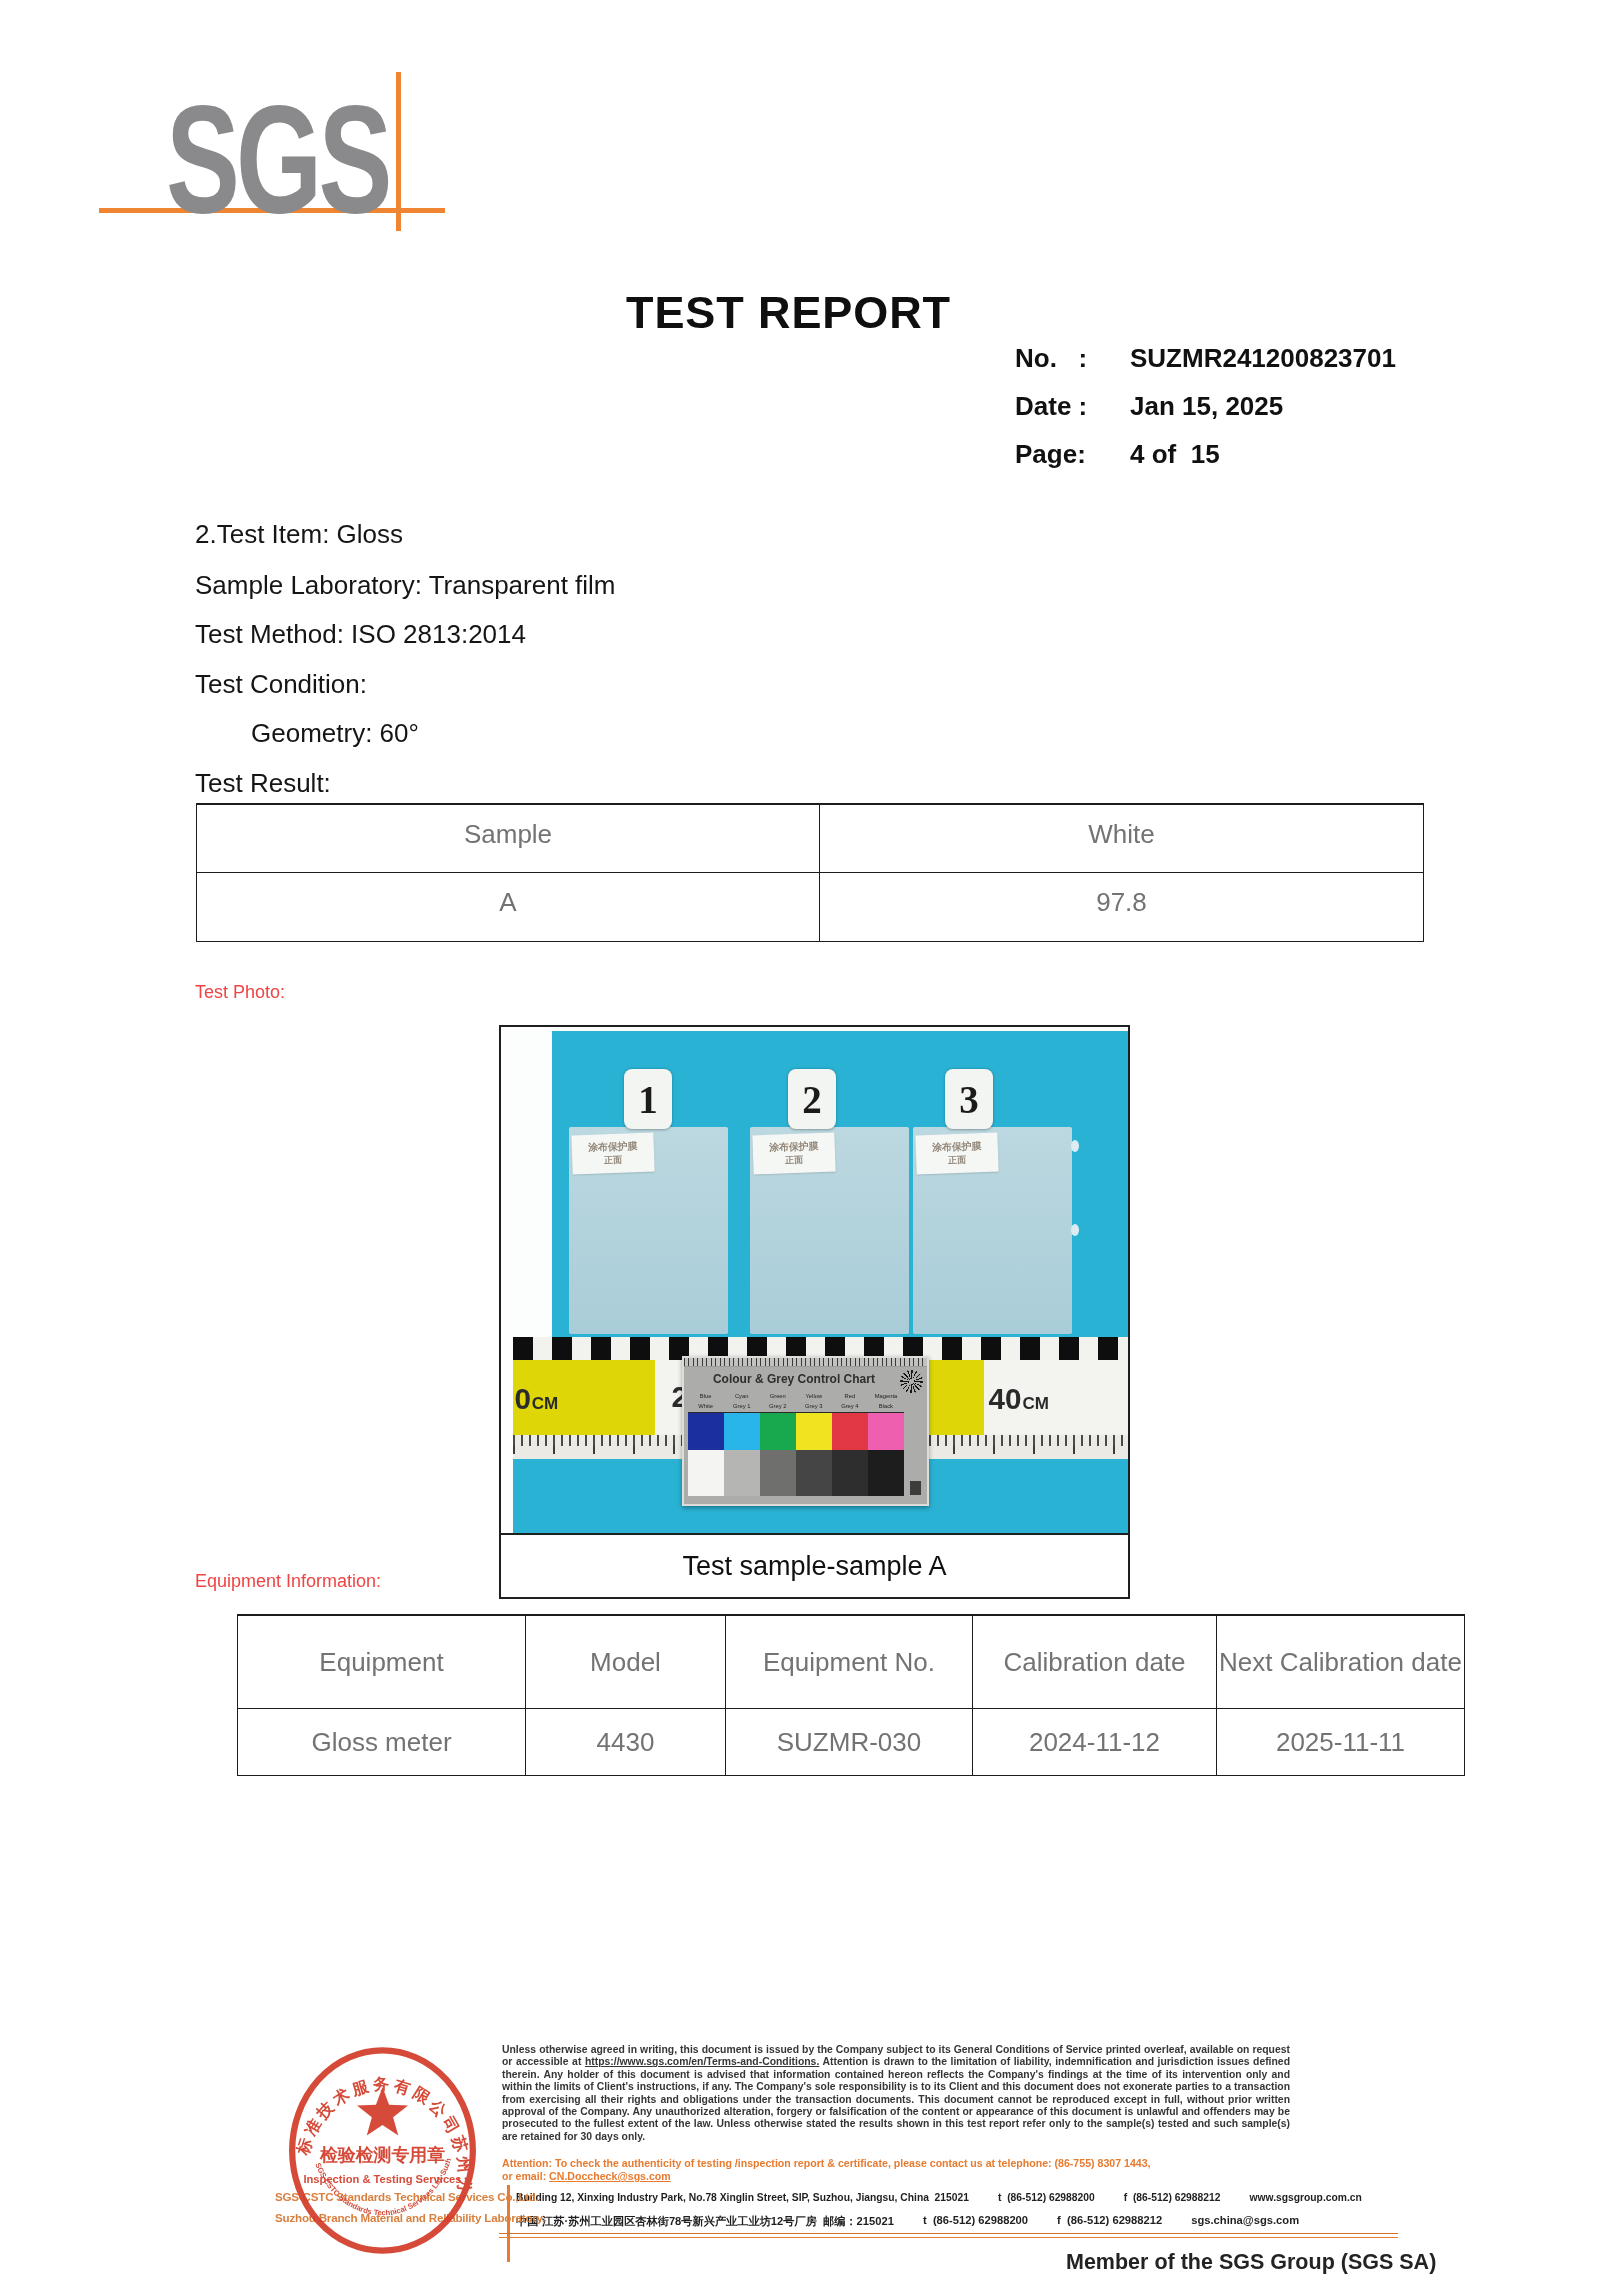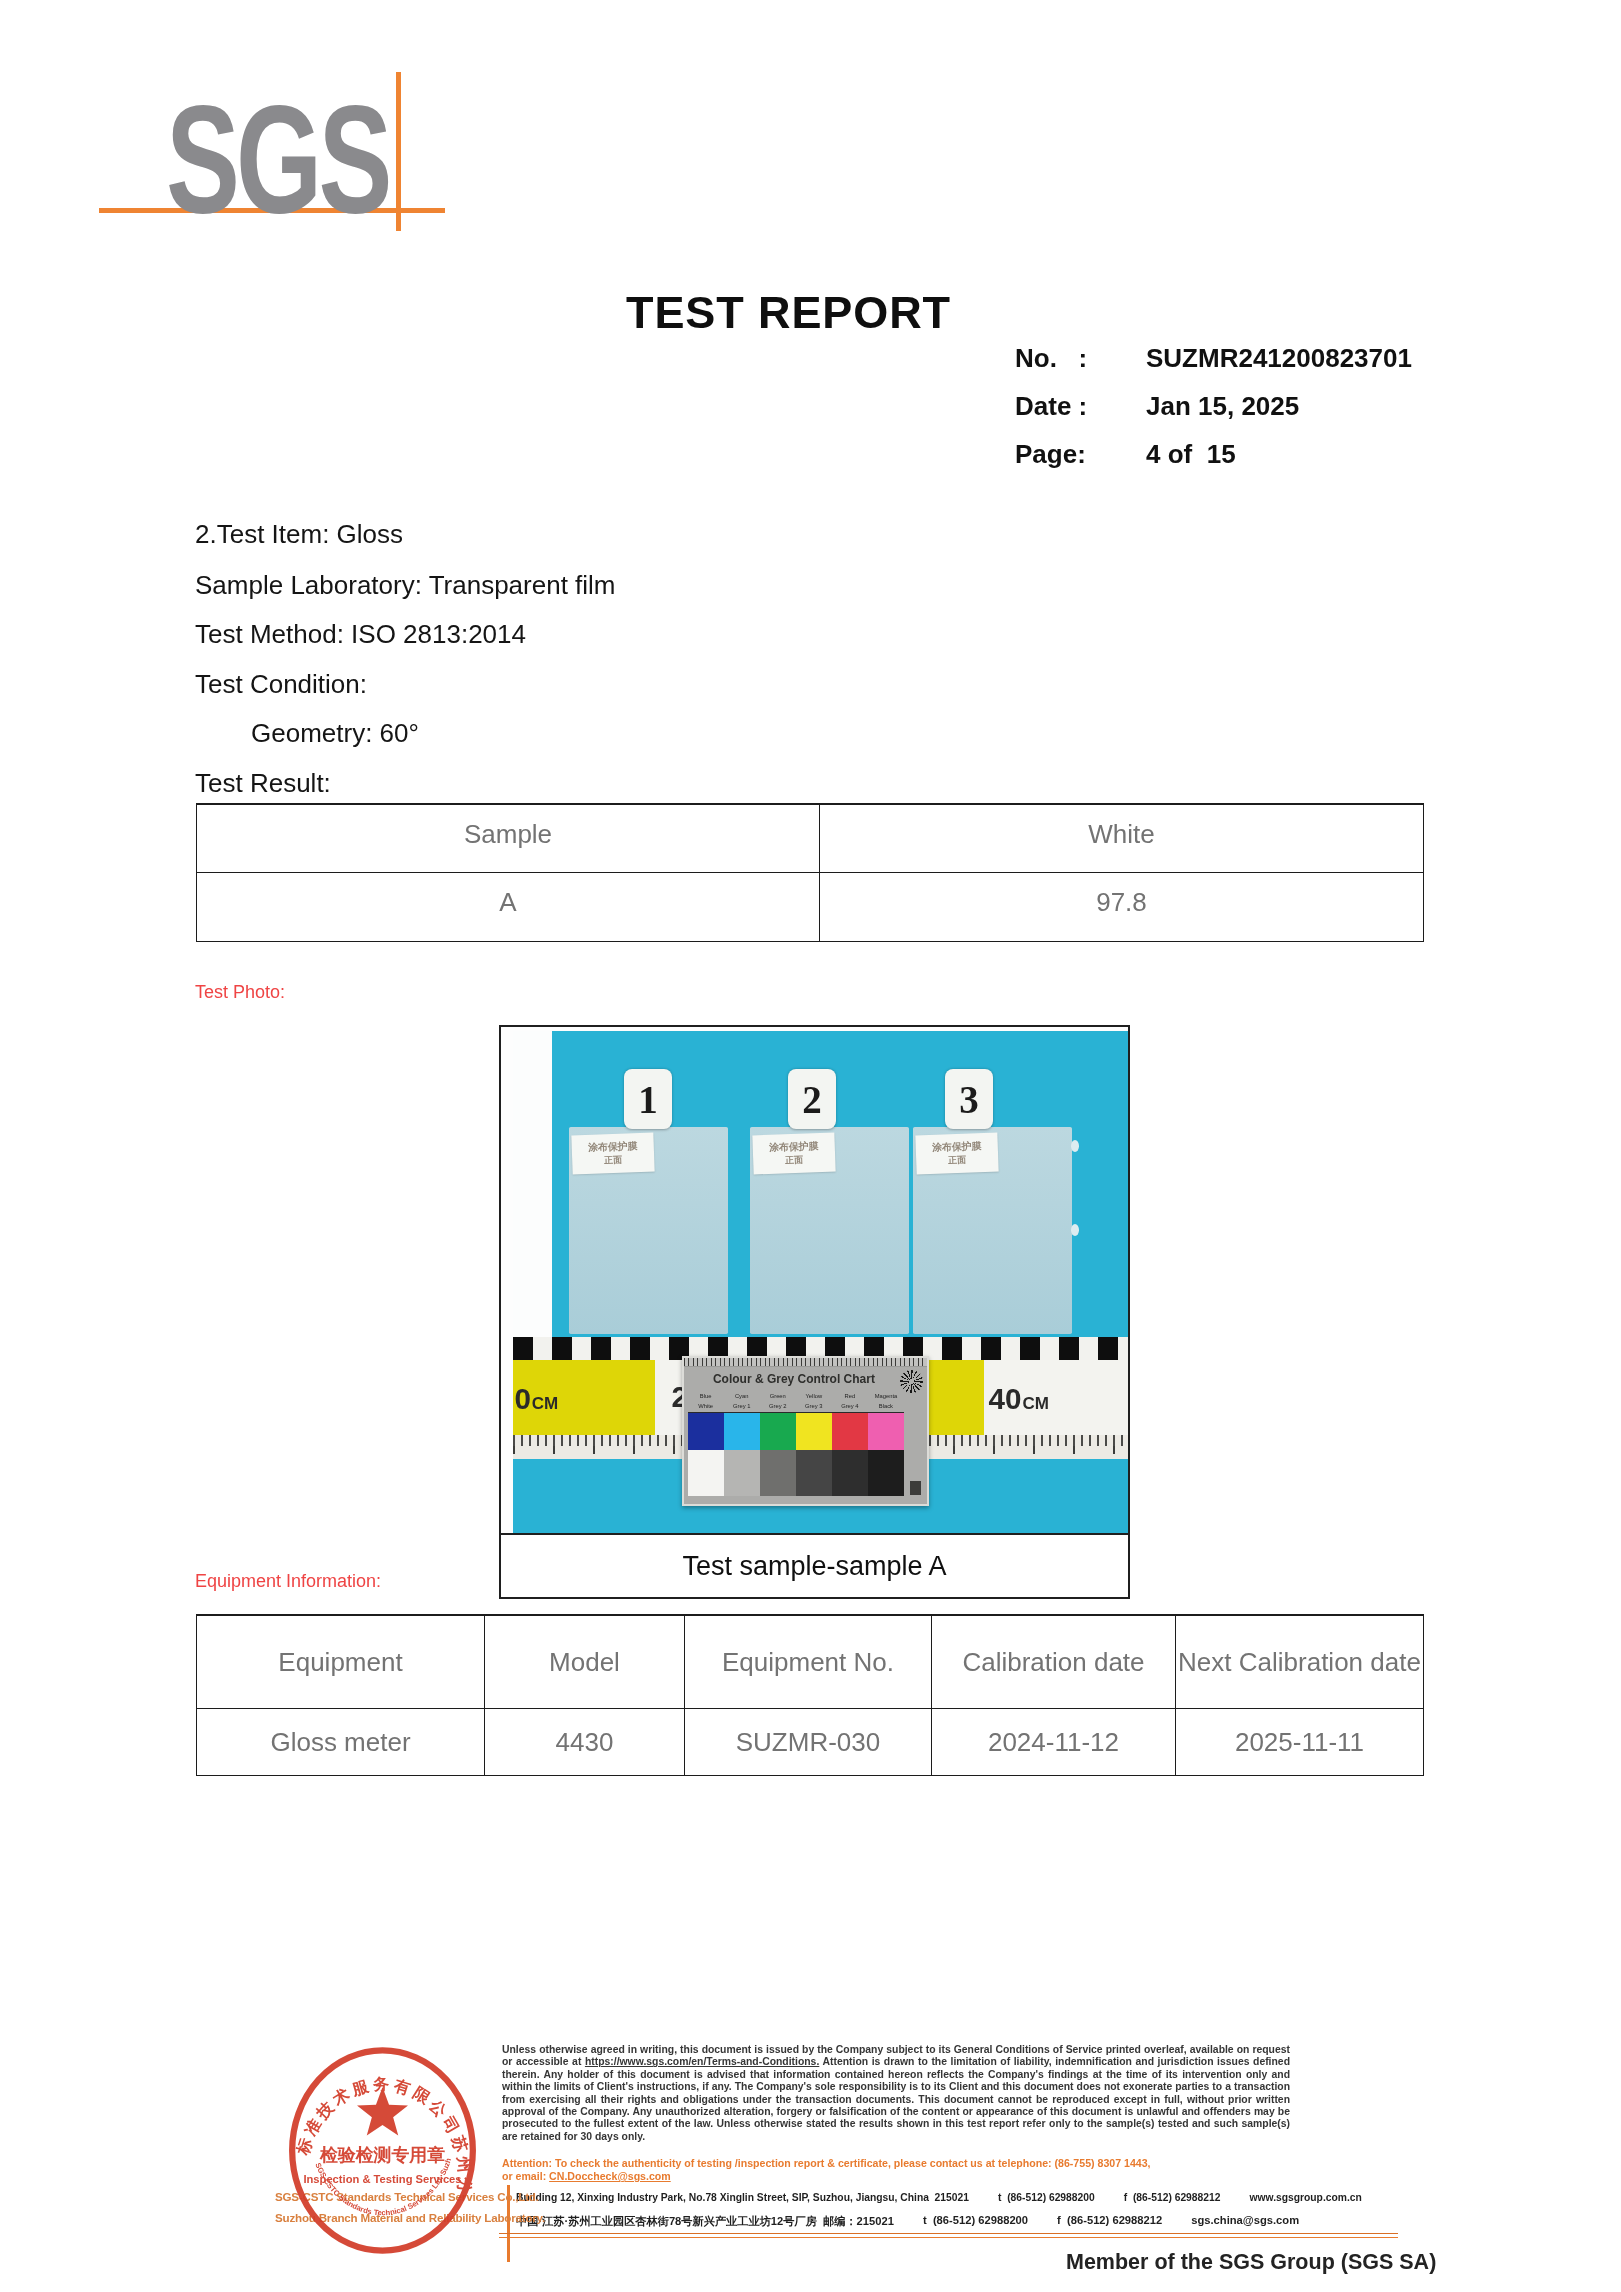--- a/index.html
+++ b/index.html
@@ -13,40 +13,40 @@
              transform:scaleX(0.72);transform-origin:left top;}
   .logo-underline{position:absolute;left:9px;top:165px;width:346px;height:4.5px;background:#ef8432;}
   .logo-vline{position:absolute;left:306px;top:29px;width:4.5px;height:159px;background:#ef8432;}
 
   
   .report-title{position:absolute;left:502px;top:287px;width:573px;text-align:center;
                 font-size:45px;font-weight:700;letter-spacing:0.9px;color:#0f0f0f;}
   .header-fields{position:absolute;left:1015px;top:343px;}
   .hf-row{display:flex;font-size:26px;font-weight:700;color:#111;margin-bottom:18px;line-height:30px;}
   .hf-label{width:115px;white-space:pre;}
-  .hf-value{white-space:pre;margin-left:16px;}
+  .hf-value{white-space:pre;}
 
   
   .info-line{position:absolute;left:195px;font-size:26px;color:#151515;line-height:30px;}
 
   
   .dtable{position:absolute;left:196px;width:1228px;border:1.8px solid #1c1c1c;box-sizing:border-box;
           border-top:2.7px solid #1c1c1c;}
   .dtable .trow{display:flex;}
   .dtable .cell{box-sizing:border-box;border-right:1.8px solid #1c1c1c;border-bottom:1.8px solid #1c1c1c;
                 display:flex;align-items:flex-start;justify-content:center;
                 font-size:26px;color:#737373;text-align:center;}
   .dtable .cell:last-child{border-right:none;}
   .dtable .trow:last-child .cell{border-bottom:none;}
   #result-table{top:803px;}
   #result-table .trow{height:68px;}
   #result-table .c1{width:623px;}
   #result-table .c2{flex:1;}
   #result-table .cell{padding-top:14.3px;}
-  #equip-table{top:1614px;}
+  #equip-table{top:1614px;margin-left:41px;}
   #equip-table .hrow{height:93px;}
   #equip-table .drow{height:66px;}
   #equip-table .cell{align-items:center;padding-top:0;line-height:41px;}
   #equip-table .e1{width:288px;} #equip-table .e2{width:200px;} #equip-table .e3{width:247px;}
   #equip-table .e4{width:244px;} #equip-table .e5{flex:1;}
 
   .section-label{position:absolute;left:195px;font-size:18px;color:#ef4444;}
 
   
   .photo-frame{position:absolute;left:499px;top:1025px;width:627px;border:2.7px solid #1f1f1f;background:#fff;}

